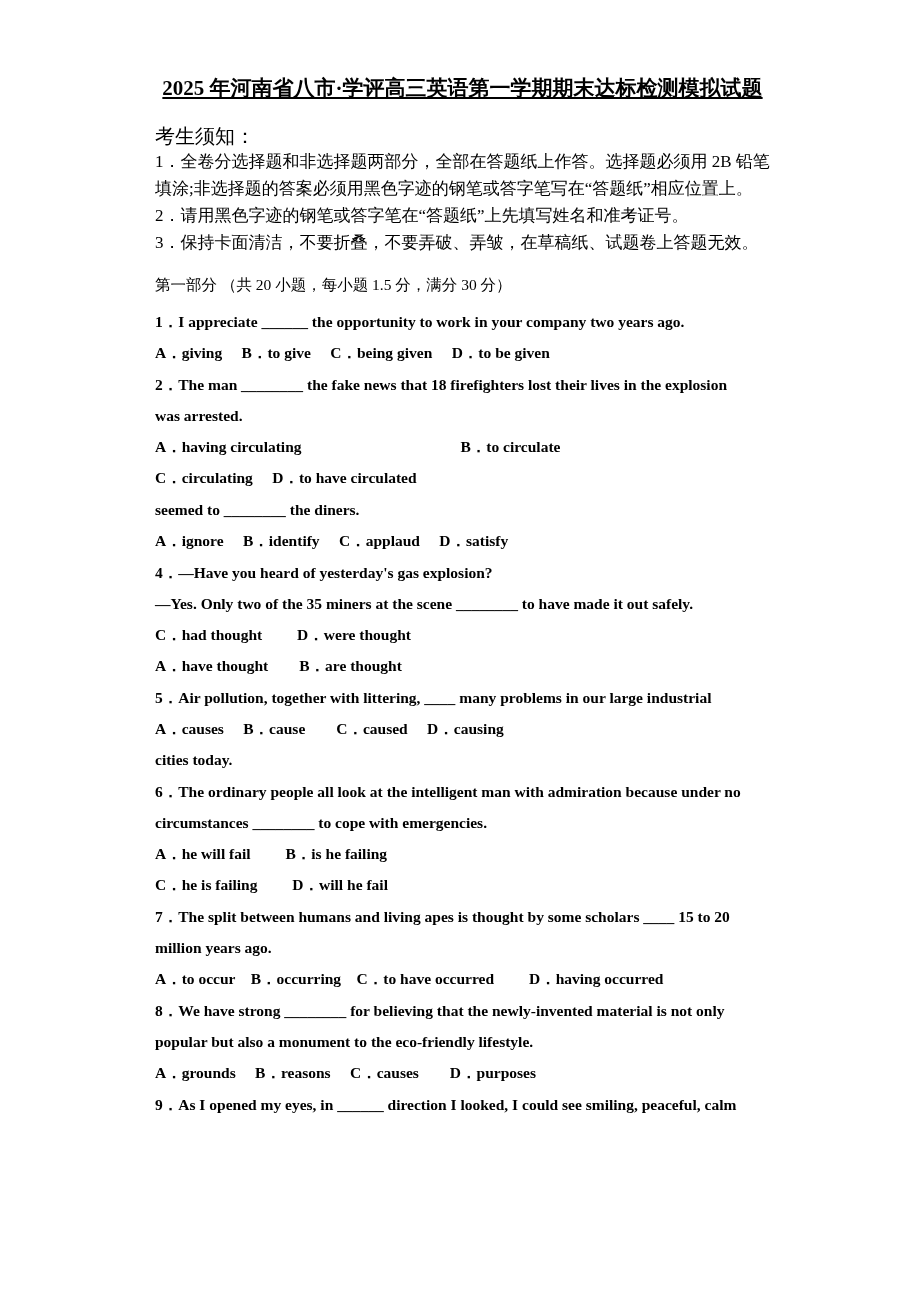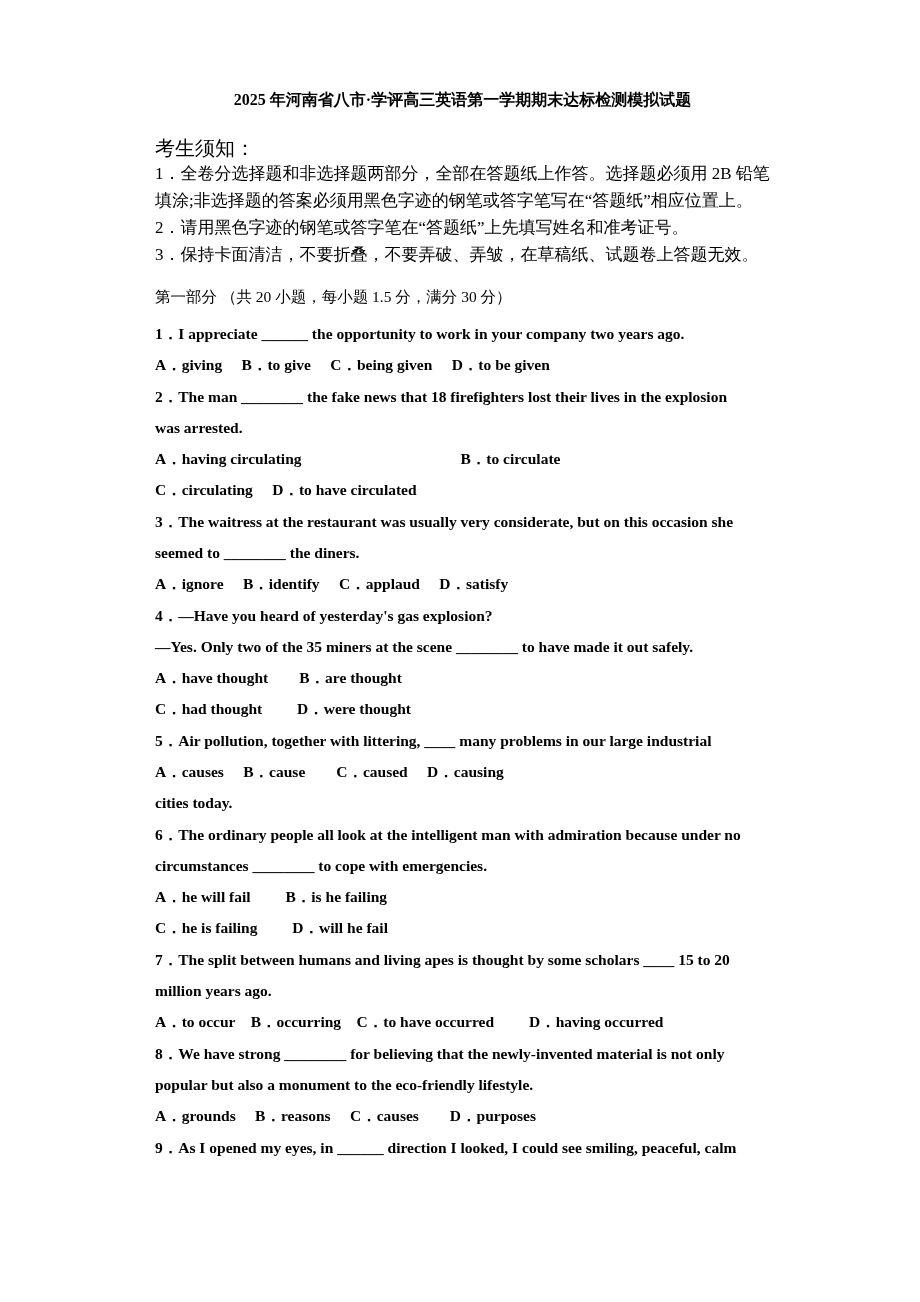--- a/index.html
+++ b/index.html
@@ -12,25 +12,26 @@
     width: 920px;
     height: 1302px;
     box-sizing: border-box;
     background: #ffffff;
     padding: 68px 150px 30px 155px;
     font-family: "Liberation Serif", "DejaVu Serif", serif;
     color: #000000;
     overflow: hidden;
   }
   .title {
-    font-size: 16px;
+    font-size: 21px;
     font-weight: bold;
     text-align: center;
     line-height: 40px;
-    margin: 12px 0 16px 0;
+    margin: 0 0 16px 0;
+    text-decoration: underline;
   }
   .notice-heading {
     font-size: 20px;
     font-weight: normal;
     line-height: 24px;
     margin: 0;
   }
   .notice-line {
     font-size: 17px;
     font-weight: normal;
@@ -78,29 +79,28 @@
         <p class="q-line">1．I appreciate ______ the opportunity to work in your company two years ago.</p>
         <p class="q-line">A．giving　 B．to give　 C．being given　 D．to be given</p>
       </div>
       <div class="question">
         <p class="q-line">2．The man ________ the fake news that 18 firefighters lost their lives in the explosion</p>
         <p class="q-line">was arrested.</p>
         <p class="q-line">A．having circulating　　　　　　　　　　 B．to circulate</p>
         <p class="q-line">C．circulating　 D．to have circulated</p>
       </div>
       <div class="question">
-        <p class="q-line">3．The waitress at the restaurant was usually very considerate, but on this occasion she</p>
         <p class="q-line">seemed to ________ the diners.</p>
         <p class="q-line">A．ignore　 B．identify　 C．applaud　 D．satisfy</p>
       </div>
       <div class="question">
         <p class="q-line">4．—Have you heard of yesterday's gas explosion?</p>
         <p class="q-line">—Yes. Only two of the 35 miners at the scene ________ to have made it out safely.</p>
+        <p class="q-line">C．had thought　　 D．were thought</p>
         <p class="q-line">A．have thought　　B．are thought</p>
-        <p class="q-line">C．had thought　　 D．were thought</p>
       </div>
       <div class="question">
         <p class="q-line">5．Air pollution, together with littering, ____ many problems in our large industrial</p>
         <p class="q-line">A．causes　 B．cause　　C．caused　 D．causing</p>
         <p class="q-line">cities today.</p>
       </div>
       <div class="question">
         <p class="q-line">6．The ordinary people all look at the intelligent man with admiration because under no</p>
         <p class="q-line">circumstances ________ to cope with emergencies.</p>
         <p class="q-line">A．he will fail　　 B．is he failing</p>

